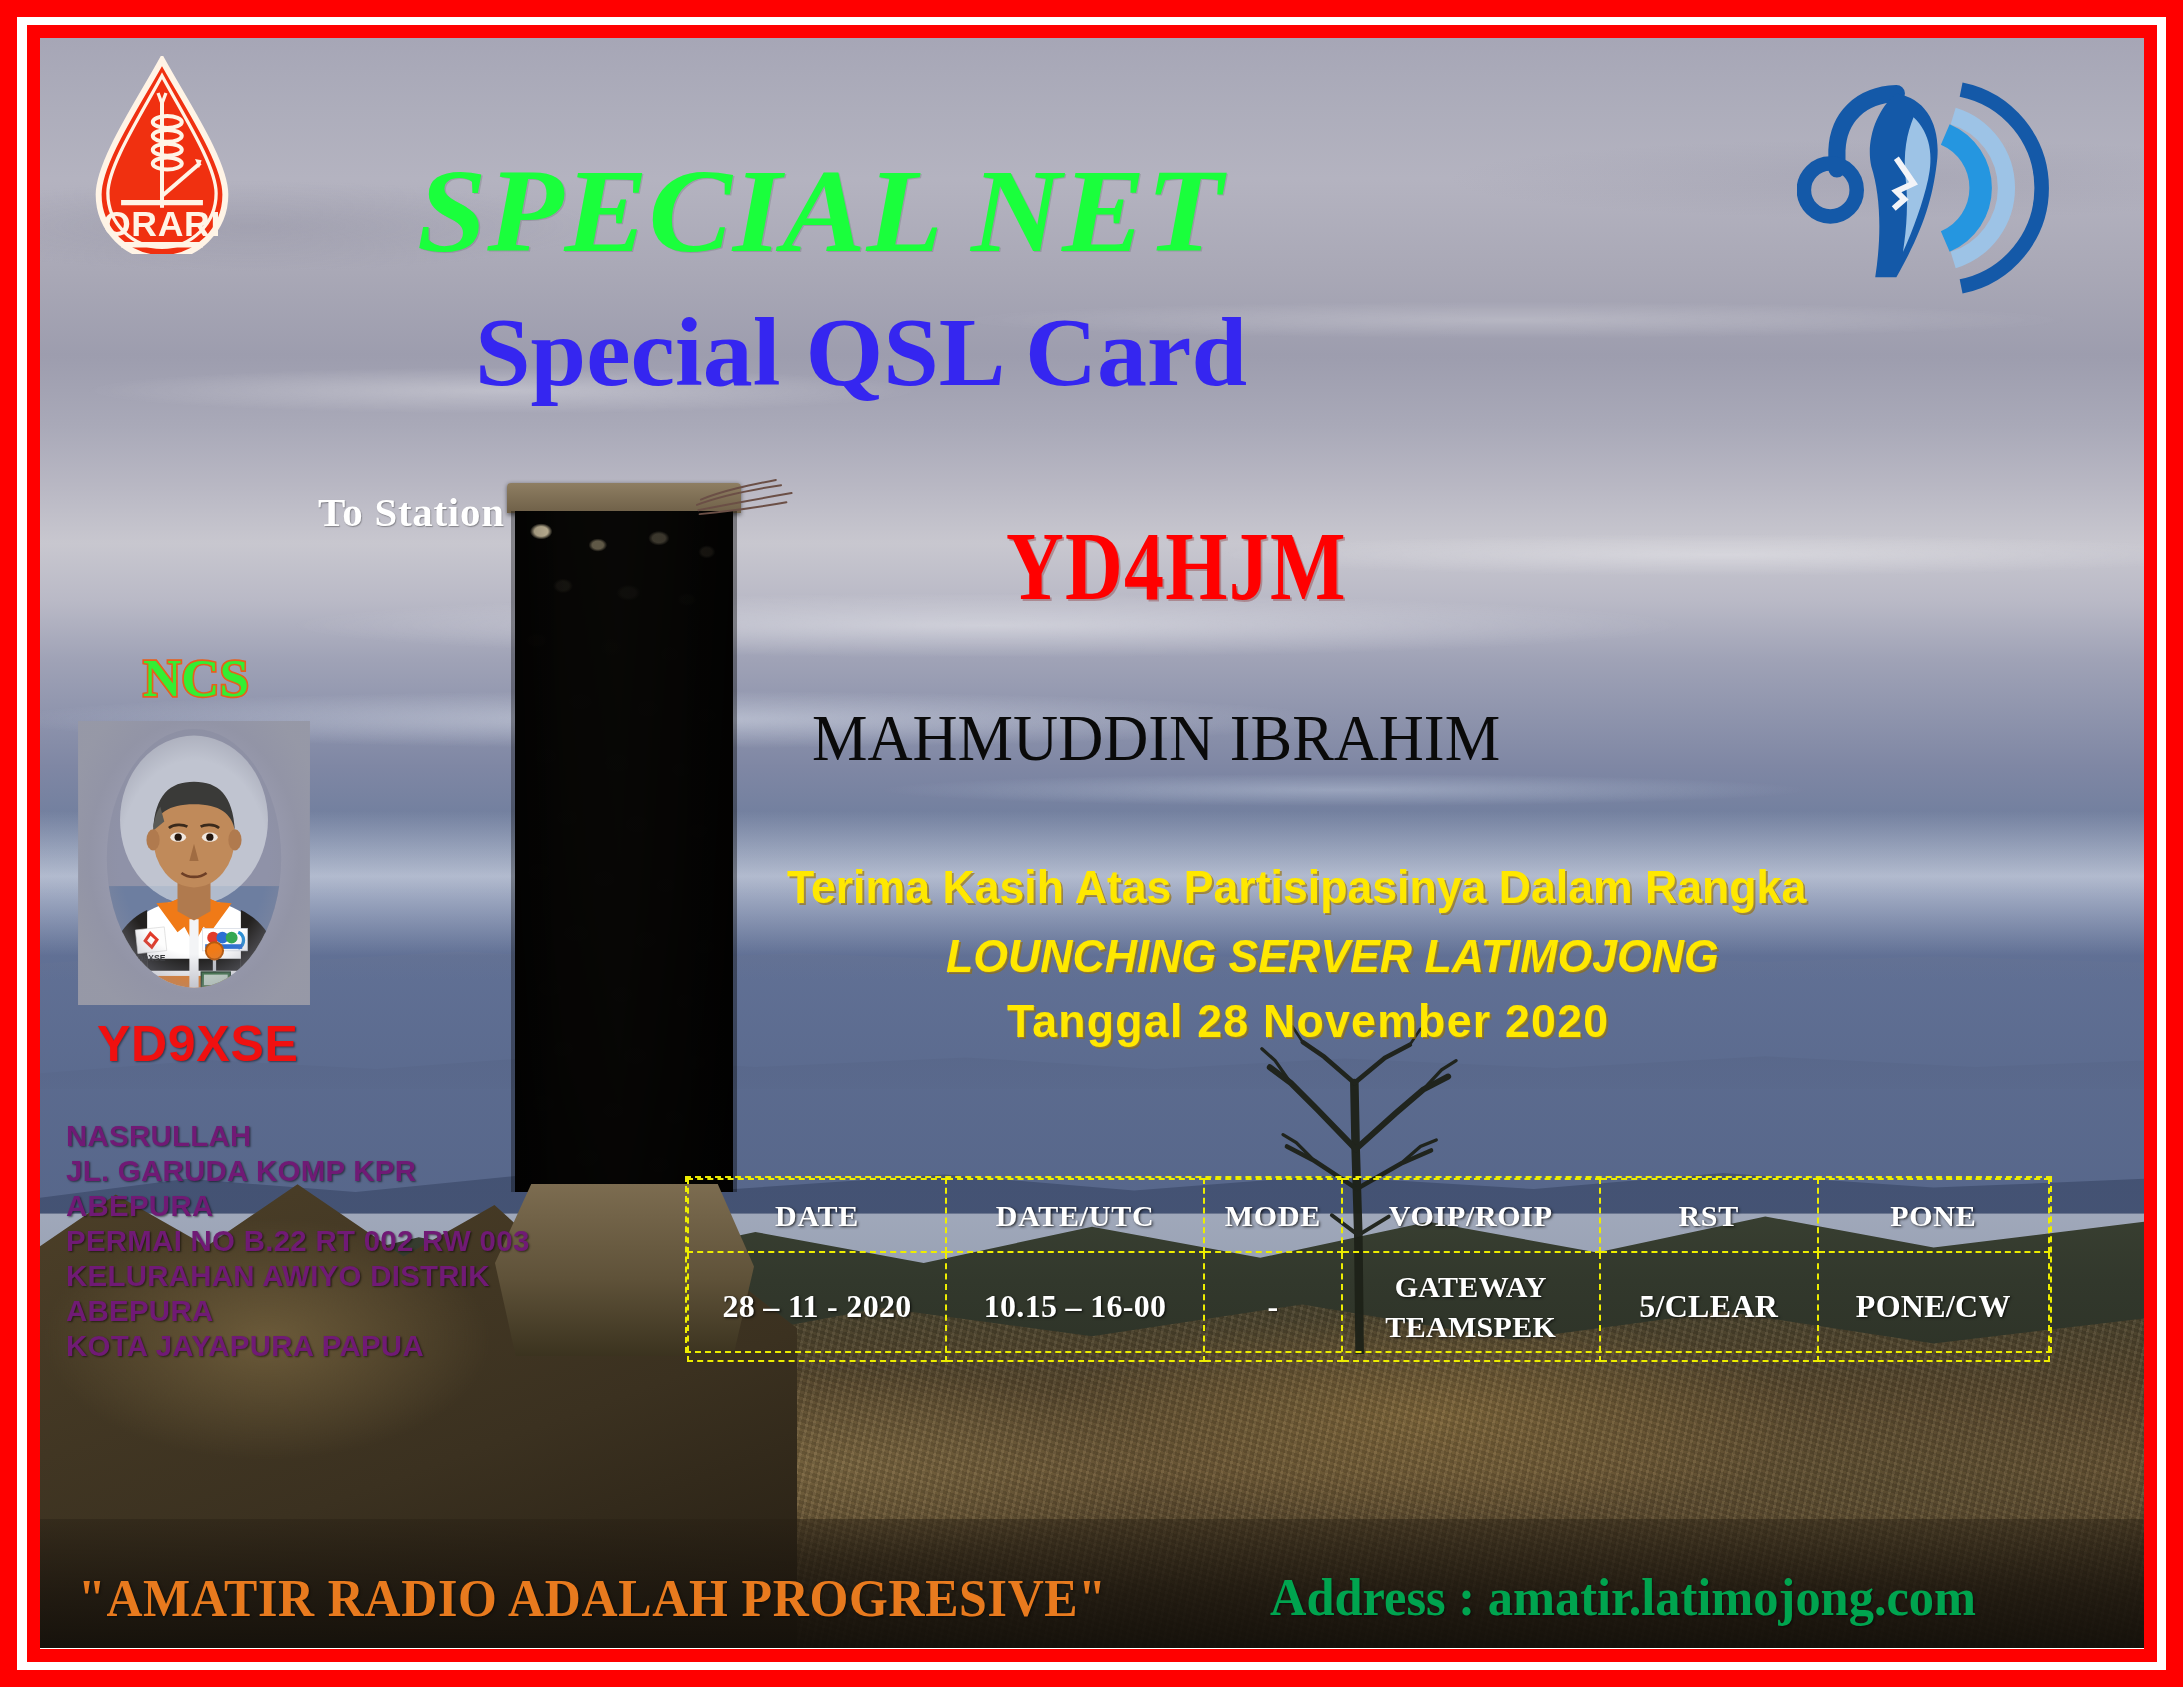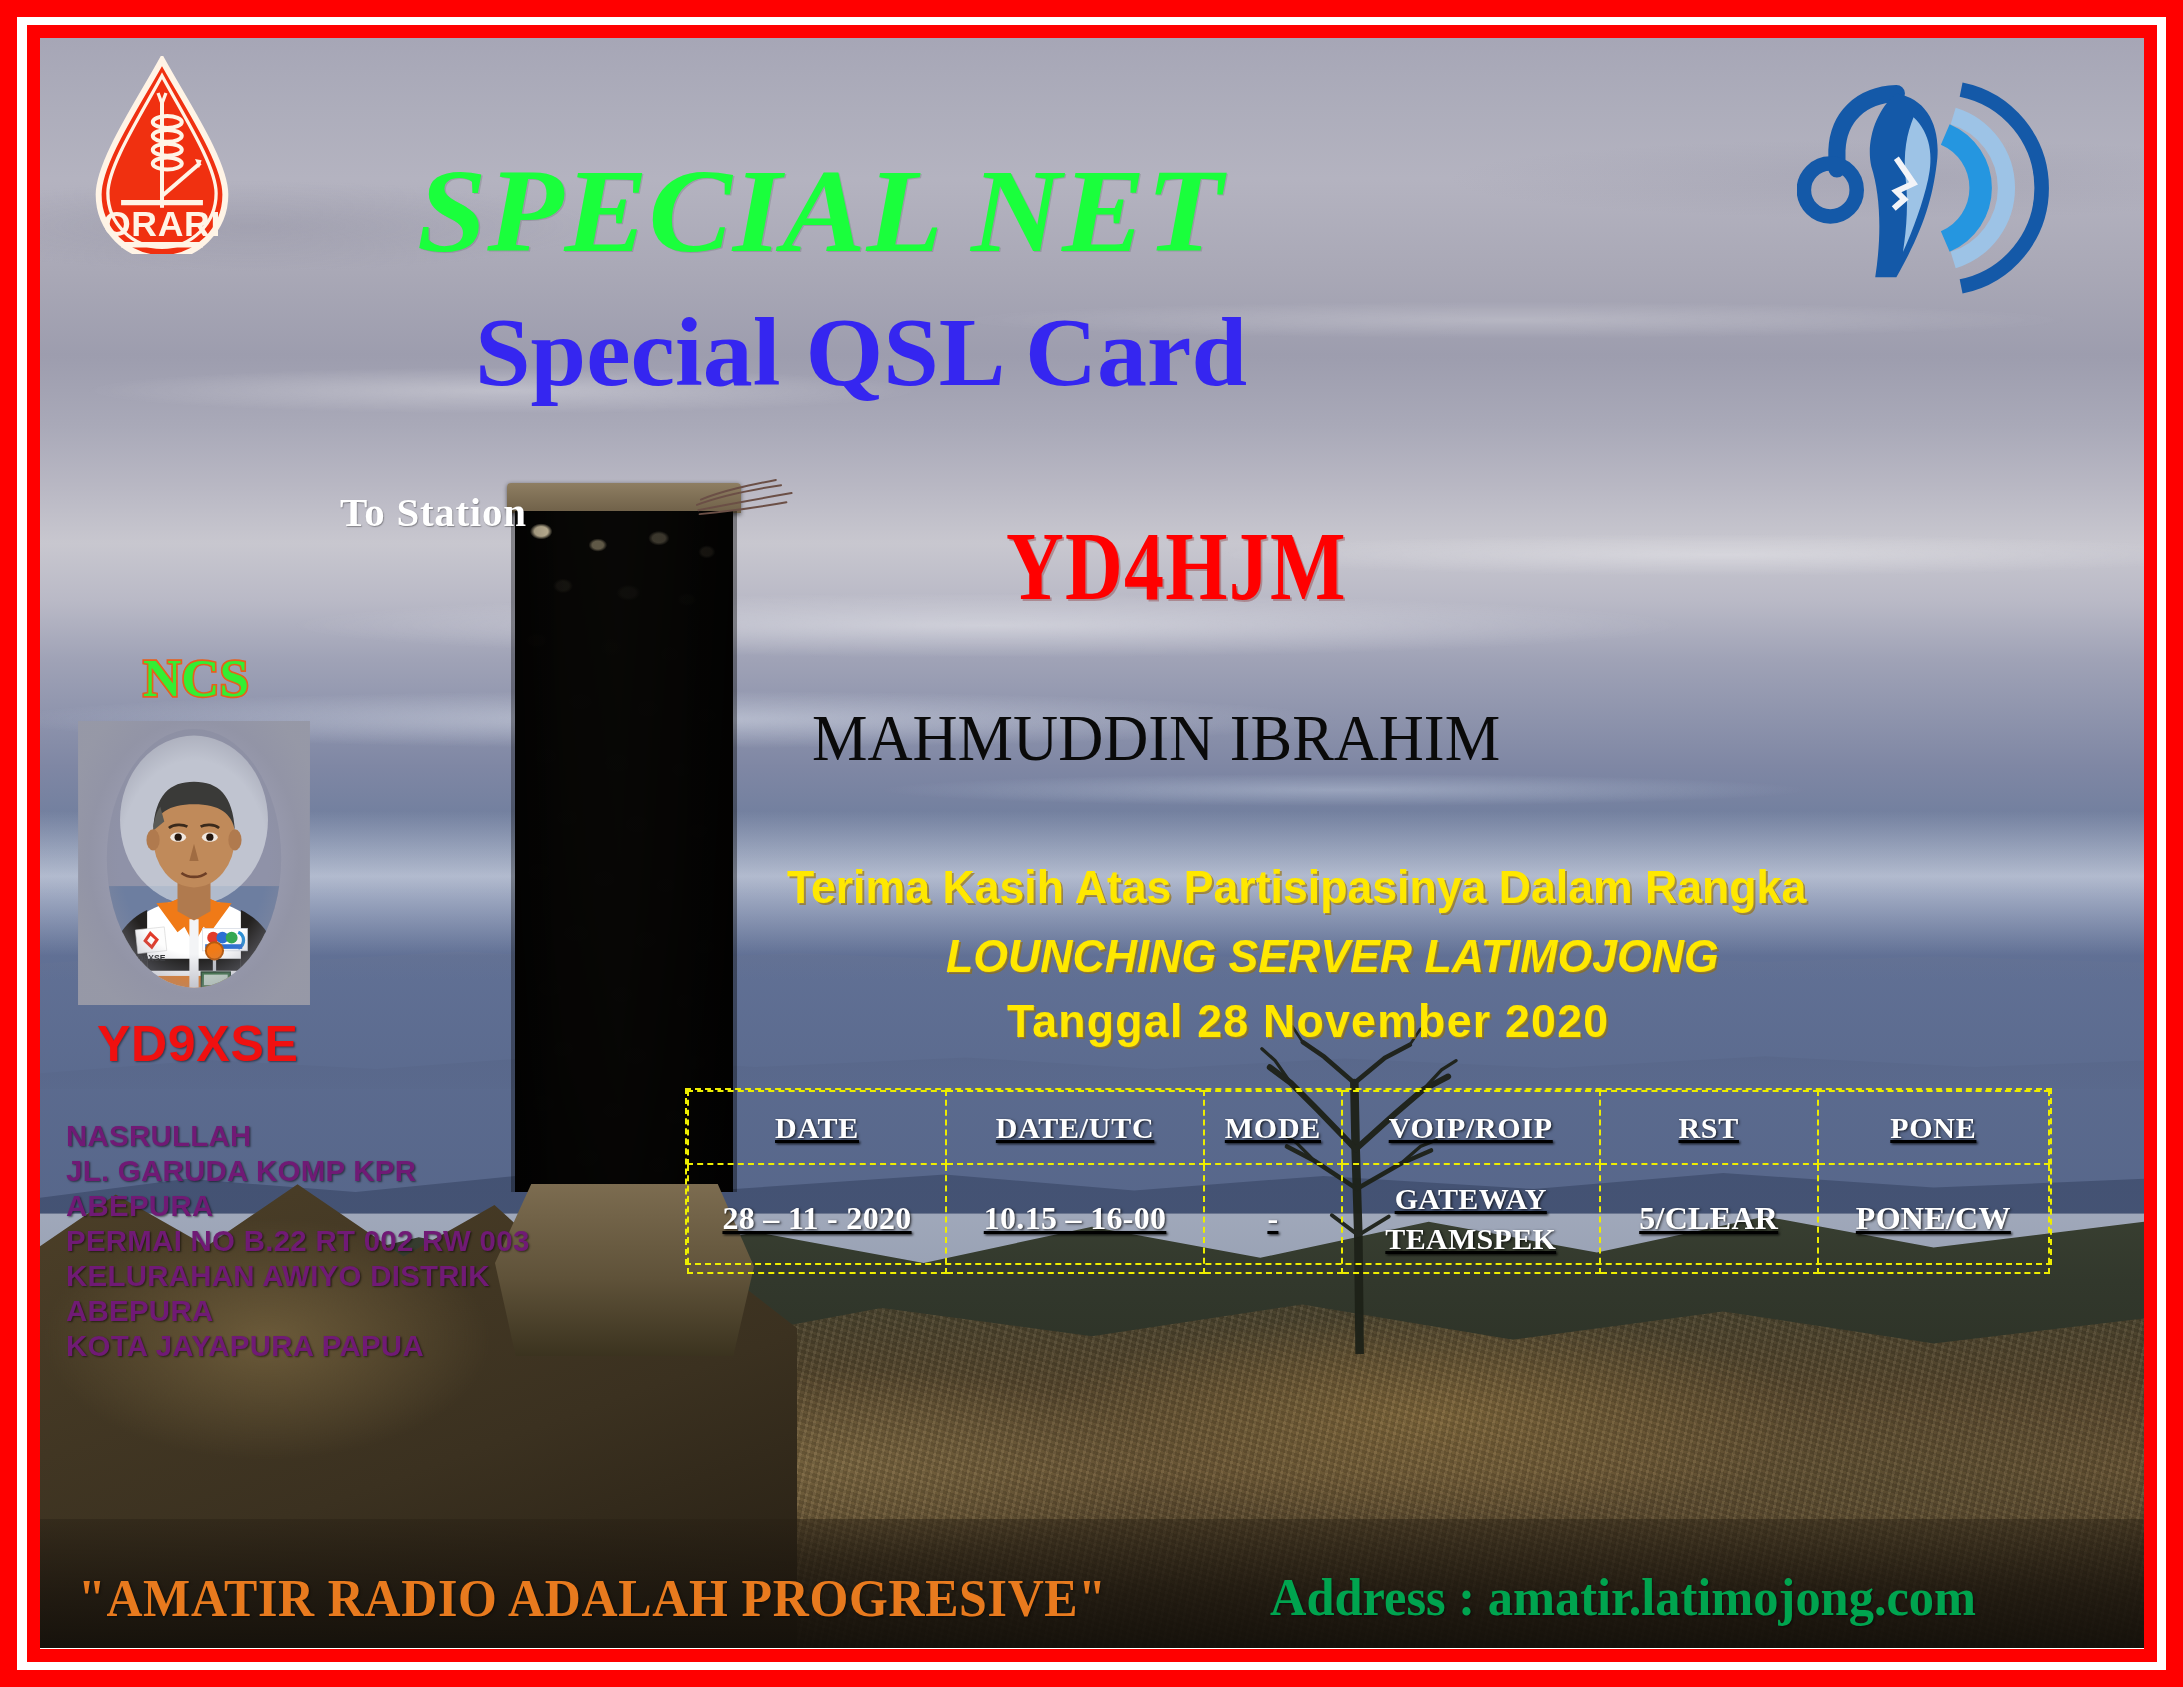--- a/index.html
+++ b/index.html
@@ -205,21 +205,21 @@
     transform:scaleX(1.06);transform-origin:left center;
     text-shadow:1.3px 1.3px 0 rgba(0,0,0,.12);
   }
   #qsl-card{
     left:475px;top:296px;
     font-family:"Liberation Serif",serif;font-weight:bold;
     font-size:98px;color:#3526f0;letter-spacing:0px;
     transform:scaleX(1.02);transform-origin:left center;
   }
   #to-station{
-    left:340px;top:488px;
+    left:318px;top:488px;
     font-family:"Liberation Serif",serif;font-weight:bold;
     font-size:41px;color:#ffffff;letter-spacing:0.7px;
     text-shadow:0.7px 0.7px 1.3px rgba(0,0,0,.35);
   }
   #callsign{
     left:1006px;top:515px;
     font-family:"Liberation Serif",serif;font-weight:bold;
     font-size:87px;color:#ff0000;letter-spacing:1.3px;
     transform:scaleX(.92) scaleY(1.12);transform-origin:left center;
     text-shadow:2px 2px 0 rgba(120,0,0,.28);
@@ -266,22 +266,22 @@
   #address-block{
     position:absolute;left:66px;top:1118px;width:569px;
     font-family:"Liberation Sans",sans-serif;font-weight:bold;
     font-size:30px;line-height:35px;color:#701a75;letter-spacing:0.3px;
     text-shadow:1.3px 1.3px 2px rgba(0,0,0,.5);
   }
   #address-block div{white-space:nowrap;transform:scaleX(.98);transform-origin:left center;}
 
   
   #qso-table{
-    position:absolute;left:685px;top:1088px;width:1363px;height:173px;
-    border:2.6px dashed #eded00;border-collapse:collapse;text-decoration:underline;
+    position:absolute;left:685px;top:1176px;width:1363px;height:173px;
+    border:2.6px dashed #eded00;border-collapse:collapse;
   }
   #qso-table table{width:100%;height:100%;border-collapse:collapse;table-layout:fixed;}
   #qso-table th,#qso-table td{
     border:2.6px dashed #eded00;text-align:center;vertical-align:middle;
     font-family:"Liberation Serif",serif;font-weight:bold;color:#ffffff;
     text-shadow:1.3px 1.3px 2.6px rgba(0,0,0,.75);
   }
   #qso-table th{font-size:30px;height:69px;letter-spacing:0.7px;}
   #qso-table td{font-size:32px;height:105px;letter-spacing:0.3px;}
   #qso-table td.two-line{font-size:30px;line-height:40px;}

